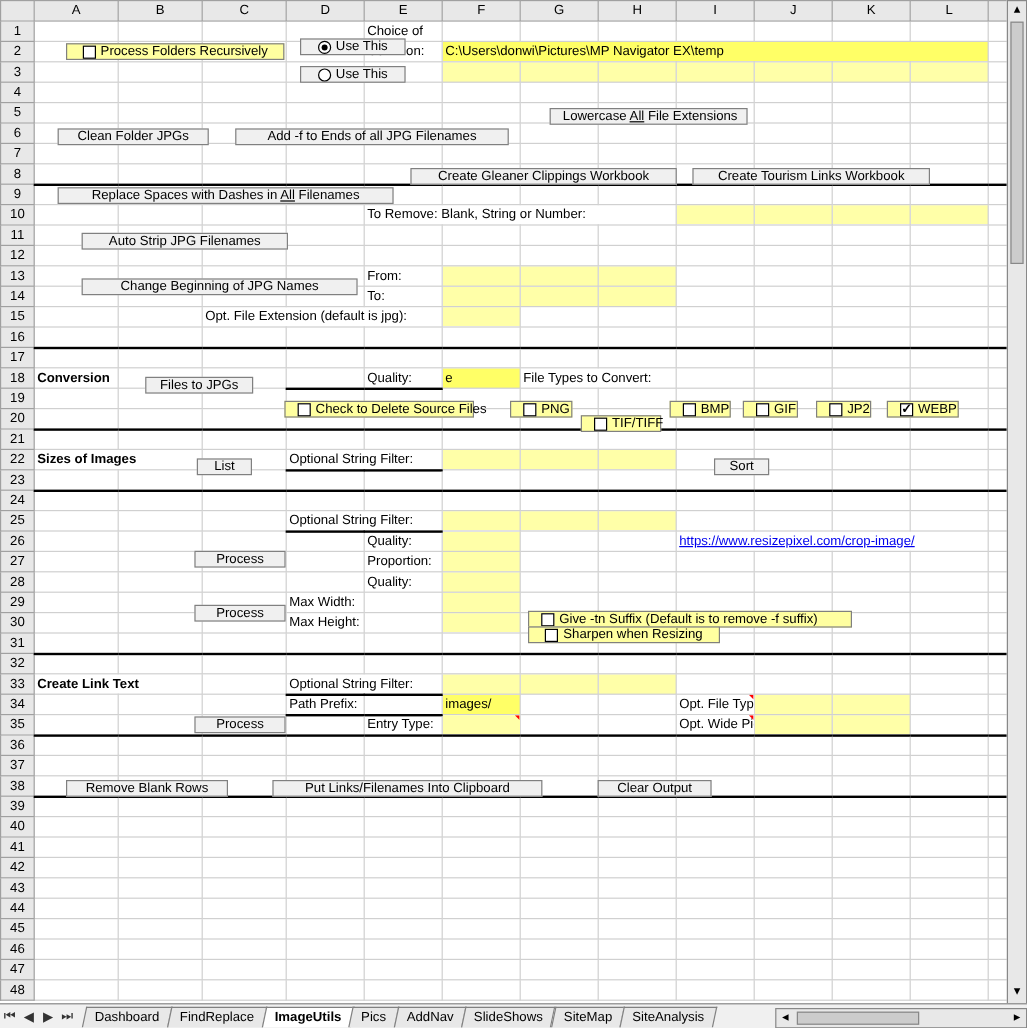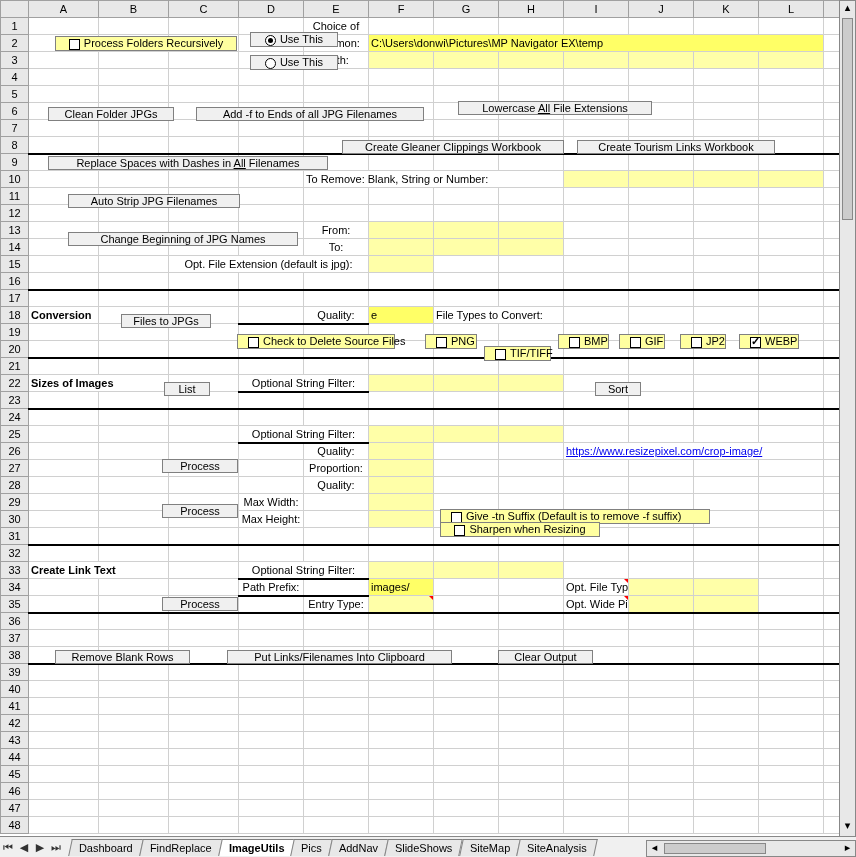--- a/index.html
+++ b/index.html
@@ -4,21 +4,21 @@
 <style>
 html,body{margin:0;padding:0;font-family:Arial,sans-serif;font-size:11px;color:#000;background:#fff;overflow:hidden}
 .sheet{width:856px;height:857px;position:relative;background:#fff;box-sizing:border-box}
 table{border-collapse:collapse;table-layout:fixed;width:100%}
 td,th{border:1px solid #d0d0d0;height:17px;padding:0 2px;box-sizing:border-box;overflow:hidden;white-space:nowrap;text-overflow:clip;vertical-align:middle;text-align:left;background:#fff}
 th{background:#e8e8e8;text-align:center;font-weight:normal;border:1px solid #a0a0a0}
 th.rowh{width:28px;text-align:center}
 .yellow{background:#ffff66}
 .ylight{background:#ffffa8}
 .bold{font-weight:bold}
-.right{text-align:center}
+.right{text-align:left}
 .thick-bottom{border-bottom:2px solid #000}
 .btn{display:inline-block;background:#f0f0f0;border:1px solid #808080;padding:0 10px;font-size:11px;position:absolute;box-sizing:border-box;text-align:center;cursor:default;white-space:nowrap}
 .btn-y{background:#ffffa0}
 .chk{display:inline-block;width:11px;height:11px;border:1px solid #000;vertical-align:middle;margin-right:4px;box-sizing:border-box;position:relative;background:#fff}
 .chk.checked::after{content:"✓";position:absolute;top:-3px;left:0;font-size:11px;font-weight:bold}
 .radio{display:inline-block;width:11px;height:11px;border:1px solid #000;border-radius:50%;vertical-align:middle;margin-right:4px;box-sizing:border-box;position:relative;background:#fff}
 .radio.sel::after{content:"";position:absolute;width:5px;height:5px;background:#000;border-radius:50%;top:2px;left:2px}
 .tri{position:absolute;width:0;height:0;border-left:4px solid transparent;border-top:4px solid red}
 .tabs{position:absolute;bottom:0;left:0;right:0;height:20px;background:#f0f0f0;border-top:1px solid #888;display:flex;align-items:center;font-size:11px}
 .tabs .nav{width:16px;text-align:center;color:#333;cursor:default}
@@ -822,21 +822,21 @@
           </tr>
         </tbody>
 </table>
 
 <div class="btn btn-y" style="top:36px;left:55px;width:182px"><span class="chk"></span><span>Process Folders Recursively</span></div>
 <div class="btn" style="top:32px;left:250px;width:88px"><span class="radio sel"></span><span>Use This</span></div>
 <div class="btn" style="top:55px;left:250px;width:88px"><span class="radio"></span><span>Use This</span></div>
 
 <div class="btn" style="top:107px;left:48px;width:126px">Clean Folder JPGs</div>
 <div class="btn" style="top:107px;left:196px;width:228px"><span>Add -f to Ends of all JPG Filenames</span></div>
-<div class="btn" style="top:101px;left:458px;width:194px"><span>Lowercase <u>All</u> File Extensions</span></div>
+<div class="btn" style="top:90px;left:458px;width:165px"><span>Lowercase <u>All</u> File Extensions</span></div>
 
 <div class="btn" style="top:156px;left:48px;width:280px"><span>Replace Spaces with Dashes in <u>All</u> Filenames</span></div>
 <div class="btn" style="top:140px;left:342px;width:222px">Create Gleaner Clippings Workbook</div>
 <div class="btn" style="top:140px;left:577px;width:198px">Create Tourism Links Workbook</div>
 
 <div class="btn" style="top:194px;left:68px;width:172px">Auto Strip JPG Filenames</div>
 <div class="btn" style="top:232px;left:68px;width:230px">Change Beginning of JPG Names</div>
 
 <div class="btn" style="top:314px;left:121px;width:90px">Files to JPGs</div>
 <div class="btn btn-y" style="top:334px;left:237px;width:158px"><span class="chk"></span><span>Check to Delete Source Files</span></div>

